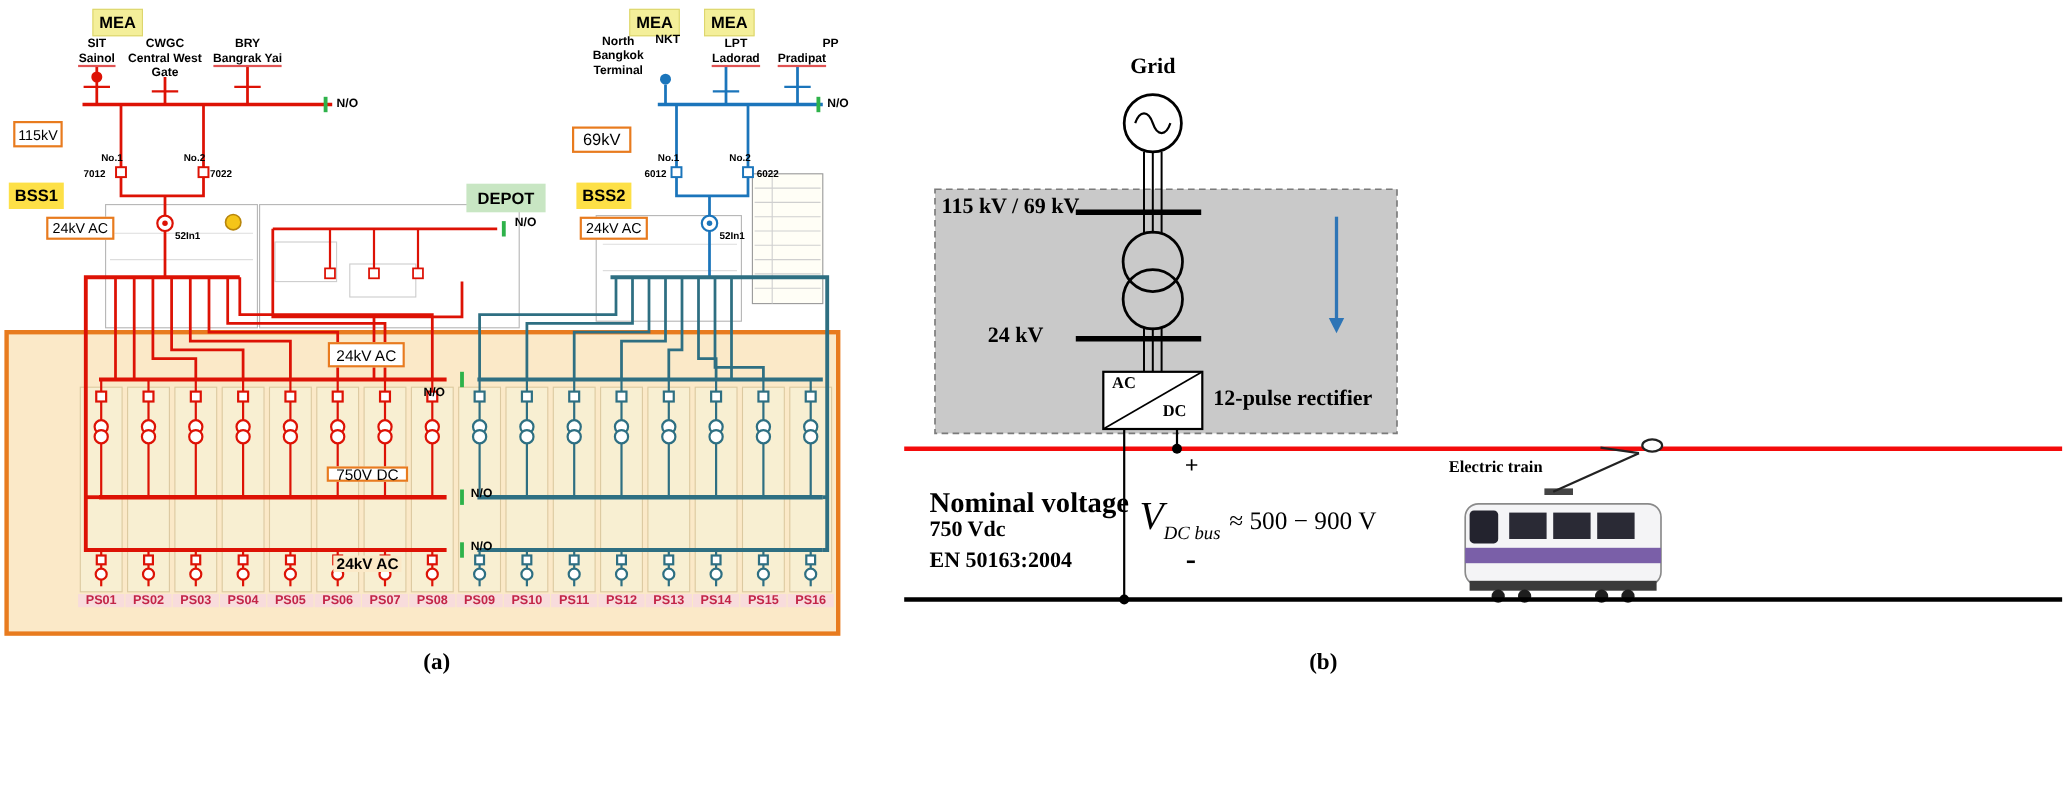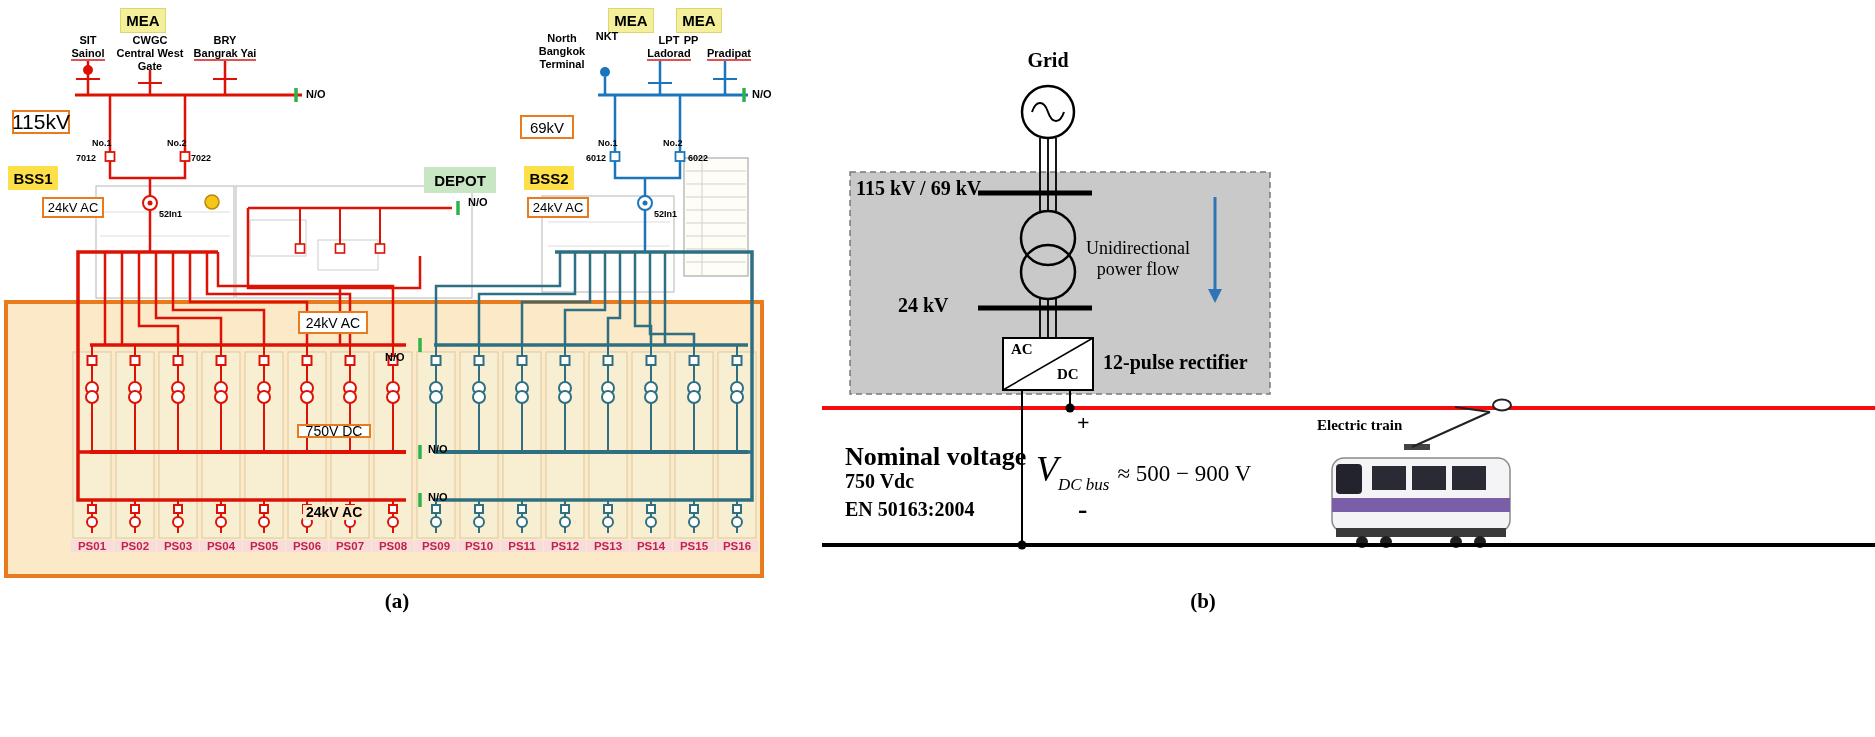--- a/index.html
+++ b/index.html
@@ -8,21 +8,21 @@
             font-family:"Liberation Sans", sans-serif; overflow:hidden; }
   #wiring { position:absolute; left:0; top:0; }
   .lbl { position:absolute; color:#000; line-height:1.08; white-space:nowrap;font-weight:bold; }
   .ctr { text-align:center; white-space:normal; }
   .t9  { font-size:9px; }
   .t11 { font-size:11px; }
   .t14 { font-size:14px; }
   .serif { font-family:"Liberation Serif", serif; }
   .yellow-tag { position:absolute; background:#f4ef9a; border:1px solid #ddd66e;
                 font-weight:bold; font-size:15px; display:flex; align-items:center;
-                justify-content:center;margin-left:36px; }
+                justify-content:center; }
   .orange-box { position:absolute; background:#fff; border:2px solid #e87b1e;
                 display:flex; align-items:center; justify-content:center; font-size:14px; }
   .bss-tag   { position:absolute; background:#fde047; font-weight:bold; font-size:15px;
                display:flex; align-items:center; justify-content:center; }
   .depot-tag { position:absolute; background:#c8e6c3; font-weight:bold; font-size:15px;
                display:flex; align-items:center; justify-content:center;text-align:center; }
   .u-red { border-bottom:2px solid #e05252; }
   .ps { position:absolute; top:540px; width:42px; text-align:center; font-size:11.5px;
         font-weight:bold; color:#c22447; background:#f8dcdc; }
   .no-lbl { position:absolute; font-size:11px; font-weight:bold; color:#000; }
@@ -276,24 +276,24 @@
 <div class="lbl t11 ctr" style="left:132px;top:61px;width:36px">Gate</div>
 <div class="lbl t11 ctr" style="left:206px;top:35px;width:38px">BRY</div>
 <div class="lbl t11 ctr" style="left:190px;top:48px;width:70px"><span class="u-red">Bangrak Yai</span></div>
 
 <div class="lbl t11 ctr" style="left:534px;top:33px;width:56px">North</div>
 <div class="lbl t11 ctr" style="left:534px;top:46px;width:56px">Bangkok</div>
 <div class="lbl t11 ctr" style="left:534px;top:59px;width:56px">Terminal</div>
 <div class="lbl t11 ctr" style="left:590px;top:31px;width:34px">NKT</div>
 <div class="lbl t11 ctr" style="left:652px;top:35px;width:34px">LPT</div>
 <div class="lbl t11 ctr" style="left:642px;top:48px;width:54px"><span class="u-red">Ladorad</span></div>
-<div class="lbl t11 ctr" style="left:676px;top:35px;width:30px">PP</div>
+<div class="lbl t11 ctr" style="left:740px;top:35px;width:30px">PP</div>
 <div class="lbl t11 ctr" style="left:702px;top:48px;width:54px"><span class="u-red">Pradipat</span></div>
 
-<div class="orange-box" style="left:12px;top:110px;width:58px;height:24px;font-size:21px">115kV</div>
+<div class="orange-box" style="left:12px;top:110px;width:45px;height:24px;font-size:13px">115kV</div>
 <div class="orange-box" style="left:520px;top:115px;width:54px;height:24px;font-size:15px">69kV</div>
 
 <div class="bss-tag" style="left:8px;top:166px;width:50px;height:24px">BSS1</div>
 <div class="bss-tag" style="left:524px;top:166px;width:50px;height:24px">BSS2</div>
 <div class="depot-tag" style="left:424px;top:167px;width:72px;height:26px">DEPOT</div>
 
 <div class="orange-box" style="left:42px;top:197px;width:62px;height:21px;font-size:13px">24kV AC</div>
 <div class="orange-box" style="left:527px;top:197px;width:62px;height:21px;font-size:13px">24kV AC</div>
 
 <div class="lbl t9" style="left:92px;top:139px">No.1</div>
@@ -335,24 +335,20 @@
 <span class="ps" style="left:630px">PS14</span>
 <span class="ps" style="left:673px">PS15</span>
 <span class="ps" style="left:716px">PS16</span>
 
 <div class="lbl serif ctr" style="left:372px;top:590px;width:50px;font-size:21px">(a)</div>
 
 <div class="lbl serif ctr" style="left:1016px;top:50px;width:64px;font-size:20px">Grid</div>
 <div class="lbl serif" style="left:856px;top:178px;font-size:20px">115 kV / 69 kV</div>
 <div class="lbl serif" style="left:898px;top:295px;font-size:20px">24 kV</div>
 
-<div class="flow-text">
-  <span>Unidirectional</span><br>
-  <span>power flow</span>
-</div>
 
 <div class="lbl serif" style="left:1011px;top:341px;font-size:15px">AC</div>
 <div class="lbl serif" style="left:1057px;top:366px;font-size:15px">DC</div>
 <div class="lbl serif" style="left:1103px;top:352px;font-size:20px">12-pulse rectifier</div>
 
 <div class="lbl serif" style="left:1077px;top:411px;font-size:22px">+</div>
 <div class="lbl serif" style="left:1078px;top:494px;font-size:28px">-</div>
 
 <div class="lbl serif" style="left:845px;top:443px;font-size:26px">Nominal voltage</div>
 <div class="lbl serif" style="left:845px;top:471px;font-size:20px">750 Vdc</div>

